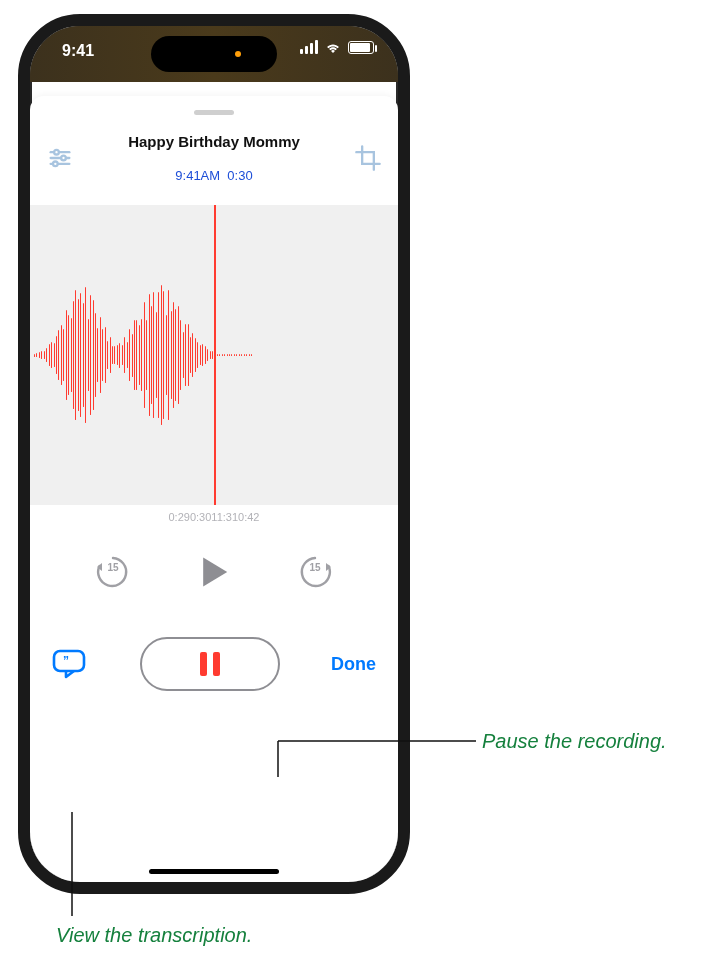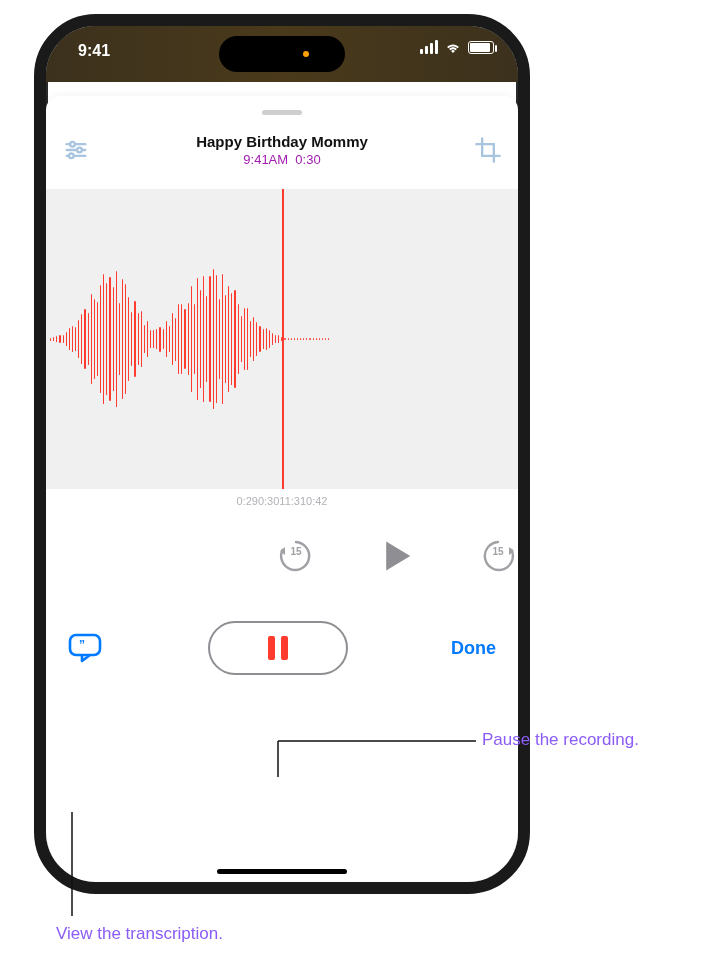--- a/index.html
+++ b/index.html
@@ -8,35 +8,36 @@
     padding: 0;
     font-family: -apple-system, "Helvetica Neue", Arial, sans-serif;
     background: #fff;
     width: 714px;
     height: 959px;
   }
 
   
   .annotation {
     position: absolute;
-    font-size: 17px;
-    color: #8b5cf6;
+    font-size: 20px;
+    color: #15803d;
+    font-style: italic;
   }
   .leader {
     position: absolute;
     stroke: #111;
     fill: none;
   }
 
   
   .phone {
     position: absolute;
-    left: 34px;
+    left: 18px;
     top: 14px;
-    width: 496px;
+    width: 392px;
     height: 880px;
     border: 12px solid #1a1a1a;
     border-radius: 62px;
     overflow: hidden;
     background: #ffffff;
     box-shadow: inset 0 0 0 2px #2a2a2a;
   }
 
   
   .status-bar {
@@ -128,21 +129,21 @@
   .header-row {
     display:flex; align-items:center; justify-content:space-between;
     padding: 0 16px;
   }
   .tool-icon { width:28px; height:28px; color:#c7d8e6; }
 
   .title-block { text-align:center; }
   .title {
     font-size: 15px; font-weight: 700; color:#111;
   }
-  .subtitle { color:#a21caf; font-size:13px; margin-top:2px; }
+  .subtitle { color:#1d4ed8; font-size:13px; margin-top:18px; }
 
   
   .wave-area {
     margin-top: 22px;
     height: 300px;
     background: #f0f0f0;
     position: relative;
     overflow: hidden;
   }
   .wave-bars {
@@ -193,21 +194,21 @@
     font-size: 36px;
     font-weight: 400;
     color:#111;
     margin-top: 34px;
     font-variant-numeric: tabular-nums;
     letter-spacing: 0.5px;
   }
 
   .playback-row {
     display:flex;
-    justify-content:flex-end;
+    justify-content:center;
     align-items:center;
     gap: 60px;
     margin-top: 28px;
   }
   .skip-btn {
     width:40px; height:40px; position:relative; color:#a0a0a5;
   }
   .skip-btn .num {
     position:absolute; left:0; right:0; top:10px;
     text-align:center; font-size:10px; font-weight:600;

